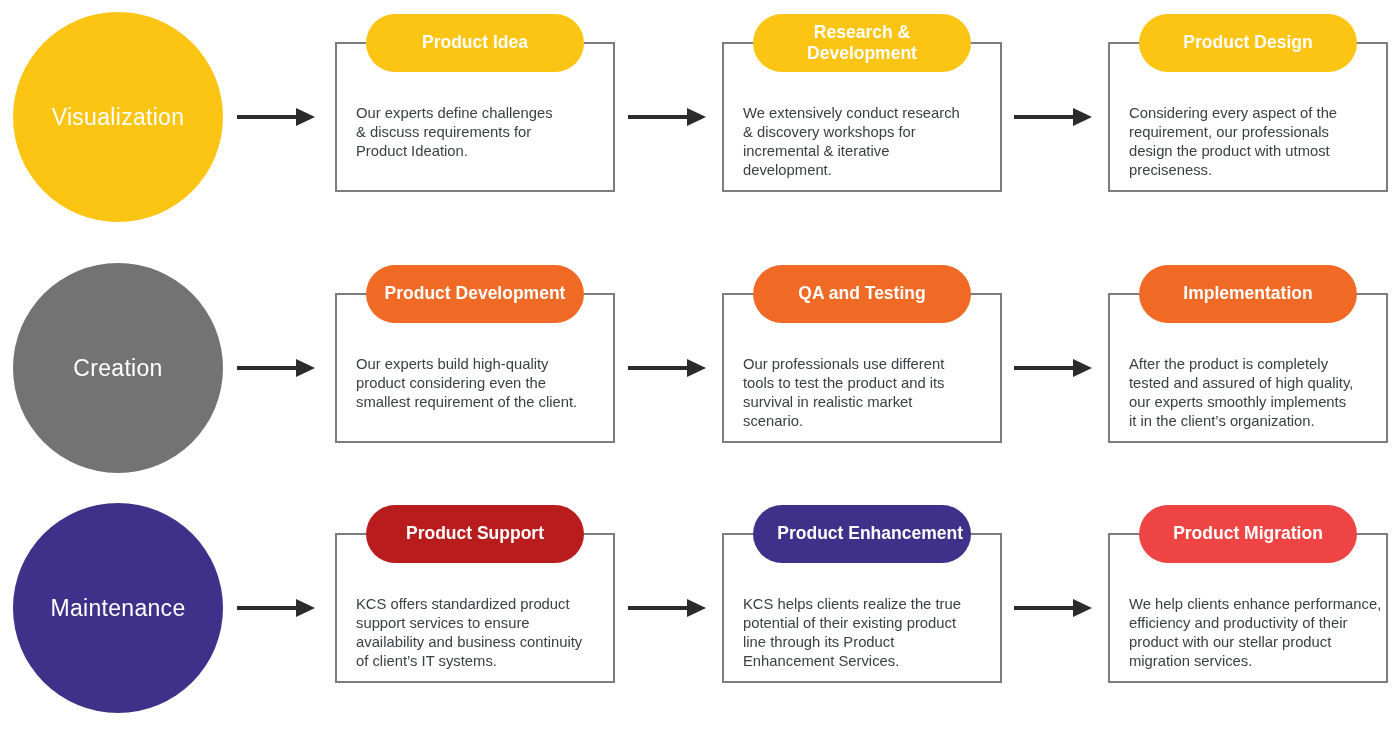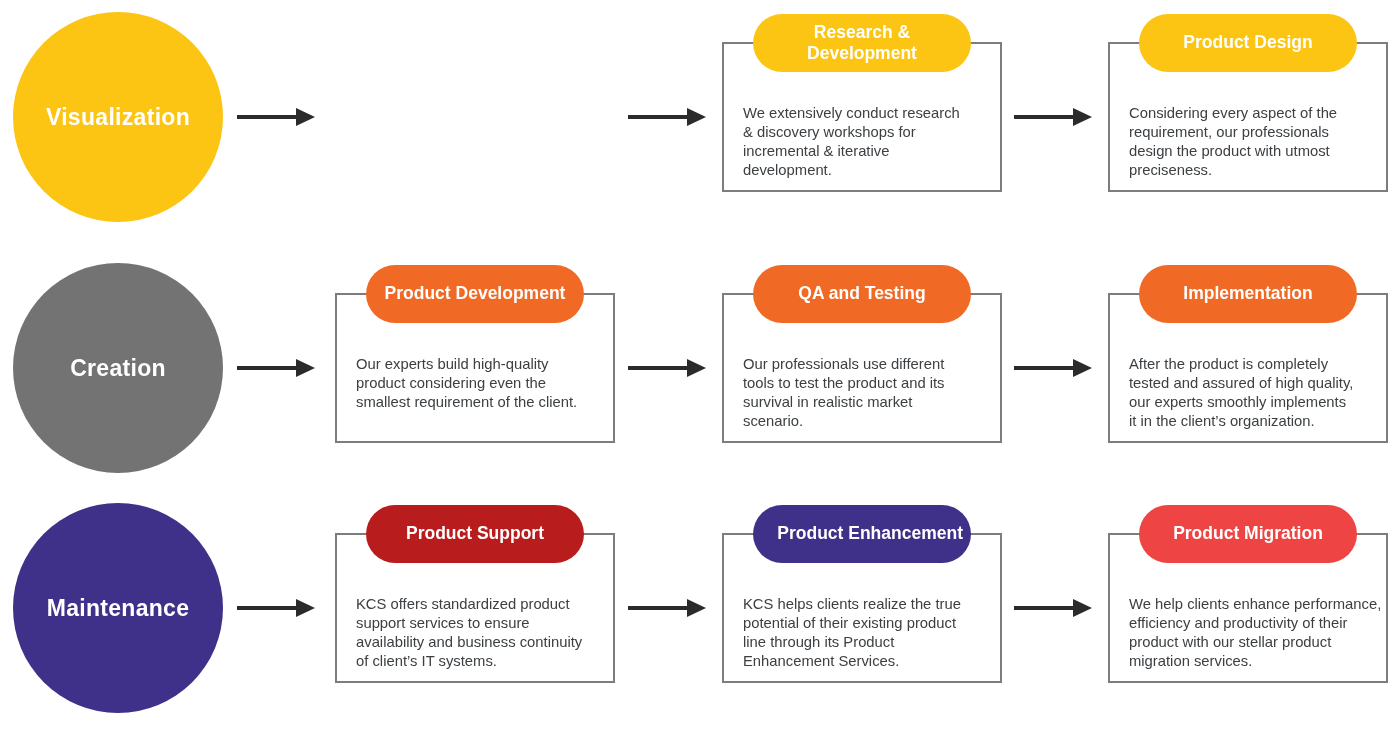--- a/index.html
+++ b/index.html
@@ -15,21 +15,21 @@
   .row.r0 { top: 12px; }
   .row.r1 { top: 263px; }
   .row.r2 { top: 503px; }
 
   .stage-circle {
     position: absolute; left: 13px; top: 0;
     width: 210px; height: 210px; border-radius: 50%;
     display: flex; align-items: center; justify-content: center;
   }
   .stage-label {
-    color: #ffffff; font-size: 23px; font-weight: bold; letter-spacing: 0.3px;
+    color: #ffffff; font-size: 23px; font-weight: normal; letter-spacing: 0.3px;
   }
 
   .arrow {
     position: absolute; top: 96px; width: 78px; height: 18px;
     display: flex; align-items: center;
   }
   .arrow.a0 { left: 237px; }
   .arrow.a1 { left: 628px; }
   .arrow.a2 { left: 1014px; }
   .arrow .line { flex: 1; height: 4px; background: #2b2b2b; }
@@ -76,20 +76,28 @@
 <div class="canvas" id="canvas">
   <div class="row r0">
     <div class="stage-circle" style="background: rgb(252, 197, 19);">
       <span class="stage-label">Visualization</span>
     </div>
 
   <div class="arrow a0">
     <span class="line"></span>
     <span class="head"></span>
   </div>
+  <div class="step-box s0">
+    <div class="pill" style="background: rgb(252, 197, 19);">
+      <span class="pill-label">Product Idea</span>
+    </div>
+    <div class="step-desc">Our experts define challenges
+&amp; discuss requirements for
+Product Ideation.</div>
+  </div>
 
   <div class="arrow a1">
     <span class="line"></span>
     <span class="head"></span>
   </div>
   <div class="step-box s1">
     <div class="pill" style="background: rgb(252, 197, 19);">
       <span class="pill-label">Research &amp; Development</span>
     </div>
     <div class="step-desc">We extensively conduct research

